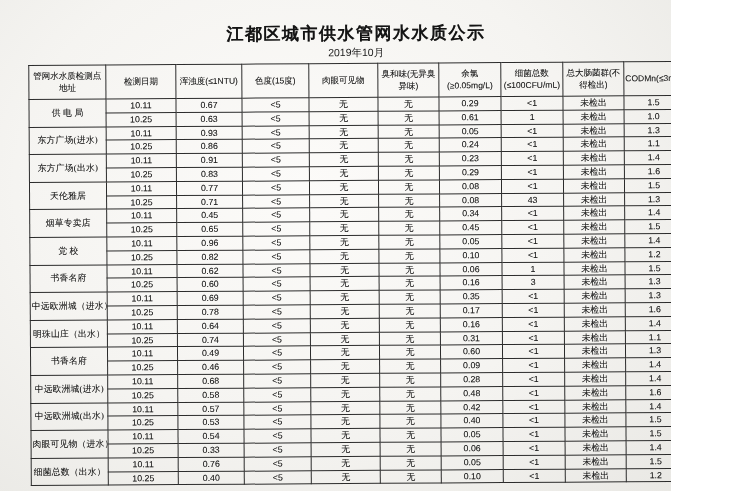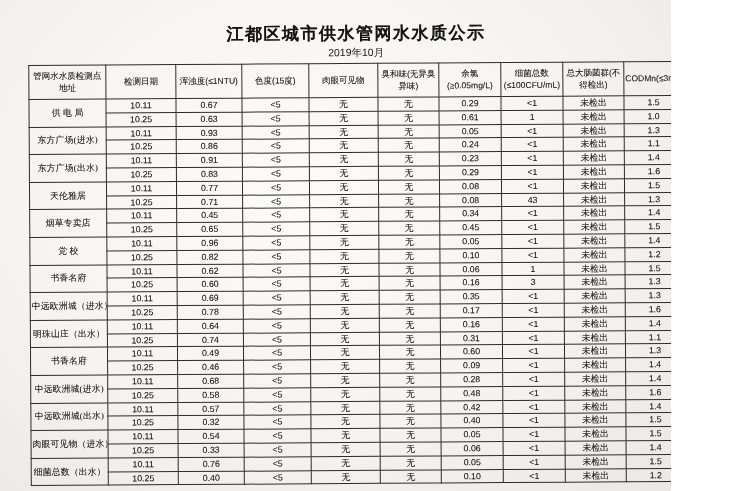--- a/index.html
+++ b/index.html
@@ -363,21 +363,21 @@
             <td>&lt;5</td>
             <td>无</td>
             <td>无</td>
             <td>0.42</td>
             <td>&lt;1</td>
             <td>未检出</td>
             <td>1.4</td>
           </tr>
           <tr>
             <td>10.25</td>
-            <td>0.32</td>
+            <td>0.53</td>
             <td>&lt;5</td>
             <td>无</td>
             <td>无</td>
             <td>0.40</td>
             <td>&lt;1</td>
             <td>未检出</td>
             <td>1.5</td>
           </tr>
           <tr>
             <td class="loc" rowspan="2">肉眼可见物（进水）</td>

